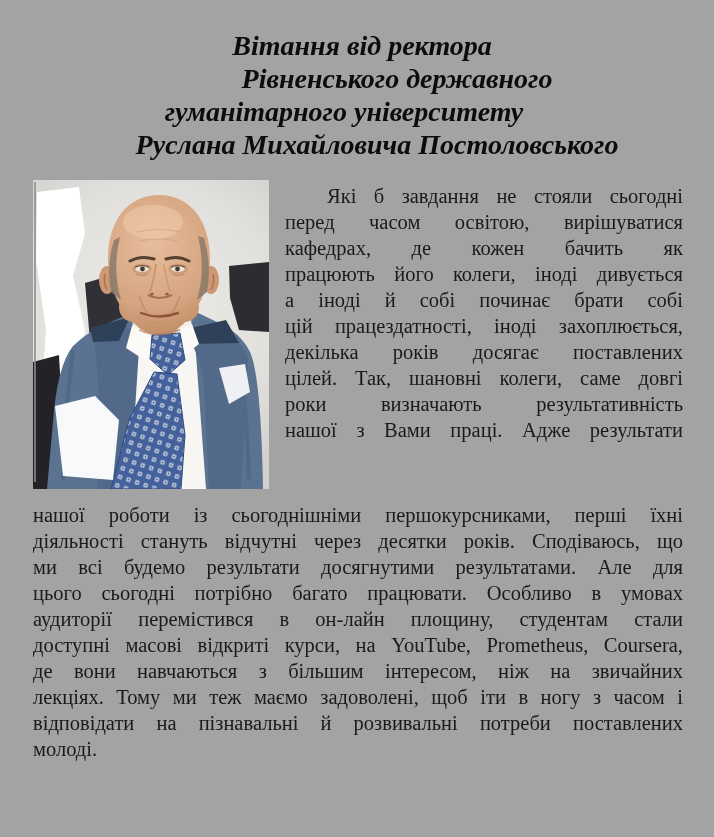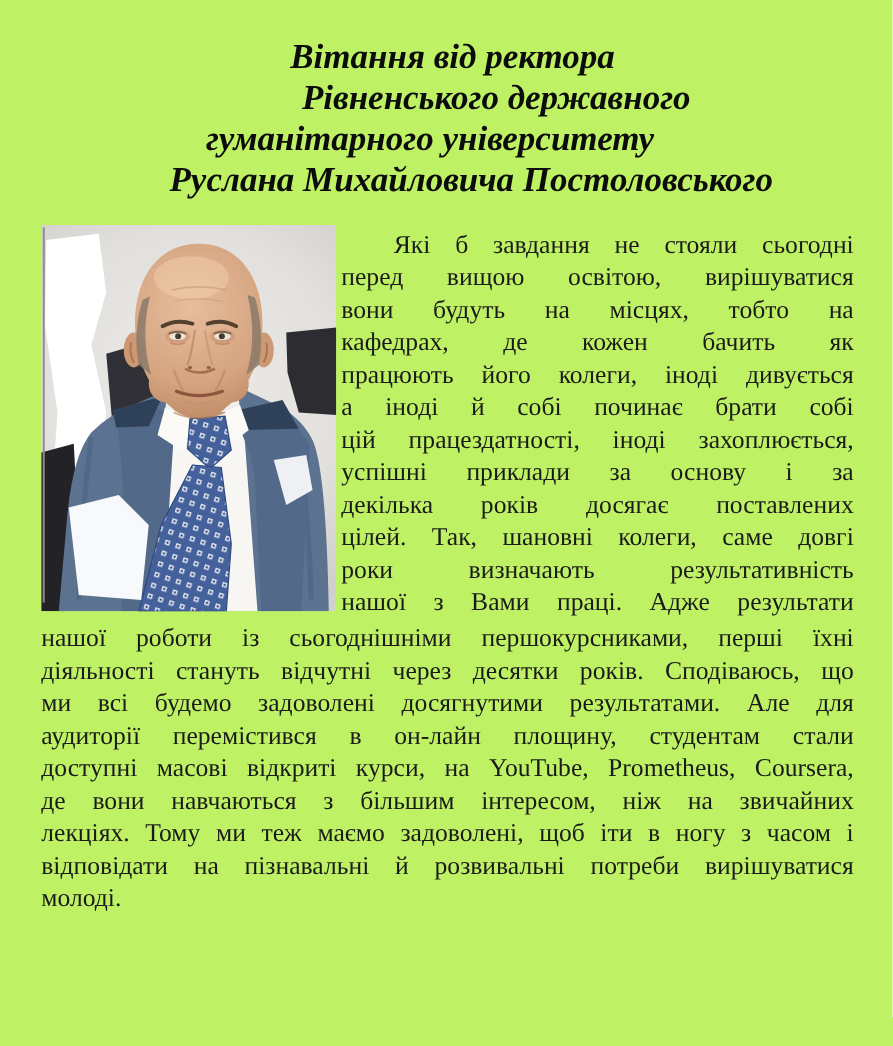--- a/index.html
+++ b/index.html
@@ -1,19 +1,19 @@
 <!DOCTYPE html>
 <html><head>
 <meta charset="utf-8">
 <style>
   html,body{margin:0;padding:0;background:#ffffff;}
   .page{
     position:relative;
     width:714px;height:837px;
-    background:#bef264;
+    background:#a3a3a3;
     overflow:hidden;
     font-family:"Liberation Serif", serif;
     color:#1a1a1a;
   }
   .title{
     padding-top:29px;
     text-align:center;
     font-weight:bold;
     font-style:italic;
     font-size:28px;
@@ -21,30 +21,30 @@
     color:#0c0c0c;
   }
   .title-line{white-space:nowrap;}
   .title-line:nth-child(1){transform:translateX(5px);}
   .title-line:nth-child(2){transform:translateX(40px);}
   .title-line:nth-child(3){transform:translateX(-13px);}
   .title-line:nth-child(4){transform:translateX(20px);}
   .content{margin:19px 31px 0 33px;}
   .row{display:flex;align-items:flex-start;}
   svg.photo{width:236px;height:309px;flex:0 0 236px;display:block;}
-  .col{flex:1;padding-left:4px;padding-top:3px;min-width:0;}
+  .col{flex:1;padding-left:16px;padding-top:3px;min-width:0;}
   .line{
     font-size:20.5px;
     line-height:26px;
     text-align:justify;
     text-align-last:justify;
     color:#1a1a1a;
   }
   .col .line:first-child{text-indent:42px;}
-  .full{margin-top:3px;}
+  .full{margin-top:13px;}
   .full .line:last-child{text-align:right;text-align-last:left;}
 </style>
 </head>
 <body>
 
 <div class="page">
 
   <div class="title">
       <div class="title-line">Вітання від ректора</div>
       <div class="title-line">Рівненського державного</div>
@@ -147,40 +147,39 @@
         <path d="M106,150 Q126,159 147,150" stroke="#b5825f" stroke-width="1.5" fill="none" opacity="0.7"></path>
 
         <polygon points="22,226 62,216 86,240 80,300 30,296" fill="#ffffff" opacity="0.96"></polygon>
         <polygon points="186,188 212,184 217,212 196,224" fill="#ffffff" opacity="0.9"></polygon>
 
         <line x1="2" y1="2" x2="2" y2="302" stroke="#8f8d89" stroke-width="1.6"></line>
       </svg>
 
       <div class="col">
           <div class="line">Які б завдання не стояли сьогодні</div>
-          <div class="line">перед вищою освітою, вирішуватися</div>
-          <div class="line">вони будуть на місцях, тобто на</div>
+          <div class="line">перед часом освітою, вирішуватися</div>
           <div class="line">кафедрах, де кожен бачить як</div>
           <div class="line">працюють його колеги, іноді дивується</div>
           <div class="line">а іноді й собі починає брати собі</div>
           <div class="line">цій працездатності, іноді захоплюється,</div>
-          <div class="line">успішні приклади за основу і за</div>
           <div class="line">декілька років досягає поставлених</div>
           <div class="line">цілей. Так, шановні колеги, саме довгі</div>
           <div class="line">роки визначають результативність</div>
           <div class="line">нашої з Вами праці. Адже результати</div>
         </div>
     </div>
 
     <div class="full">
         <div class="line">нашої роботи із сьогоднішніми першокурсниками, перші їхні</div>
         <div class="line">діяльності стануть відчутні через десятки років. Сподіваюсь, що</div>
-        <div class="line">ми всі будемо задоволені досягнутими результатами. Але для</div>
+        <div class="line">ми всі будемо результати досягнутими результатами. Але для</div>
+        <div class="line">цього сьогодні потрібно багато працювати. Особливо в умовах</div>
         <div class="line">аудиторії перемістився в он-лайн площину, студентам стали</div>
         <div class="line">доступні масові відкриті курси, на YouTube, Prometheus, Coursera,</div>
         <div class="line">де вони навчаються з більшим інтересом, ніж на звичайних</div>
         <div class="line">лекціях. Тому ми теж маємо задоволені, щоб іти в ногу з часом і</div>
-        <div class="line">відповідати на пізнавальні й розвивальні потреби вирішуватися</div>
+        <div class="line">відповідати на пізнавальні й розвивальні потреби поставлених</div>
         <div class="line">молоді.</div>
       </div>
   </div>
 
 </div>
 
 </body></html>

